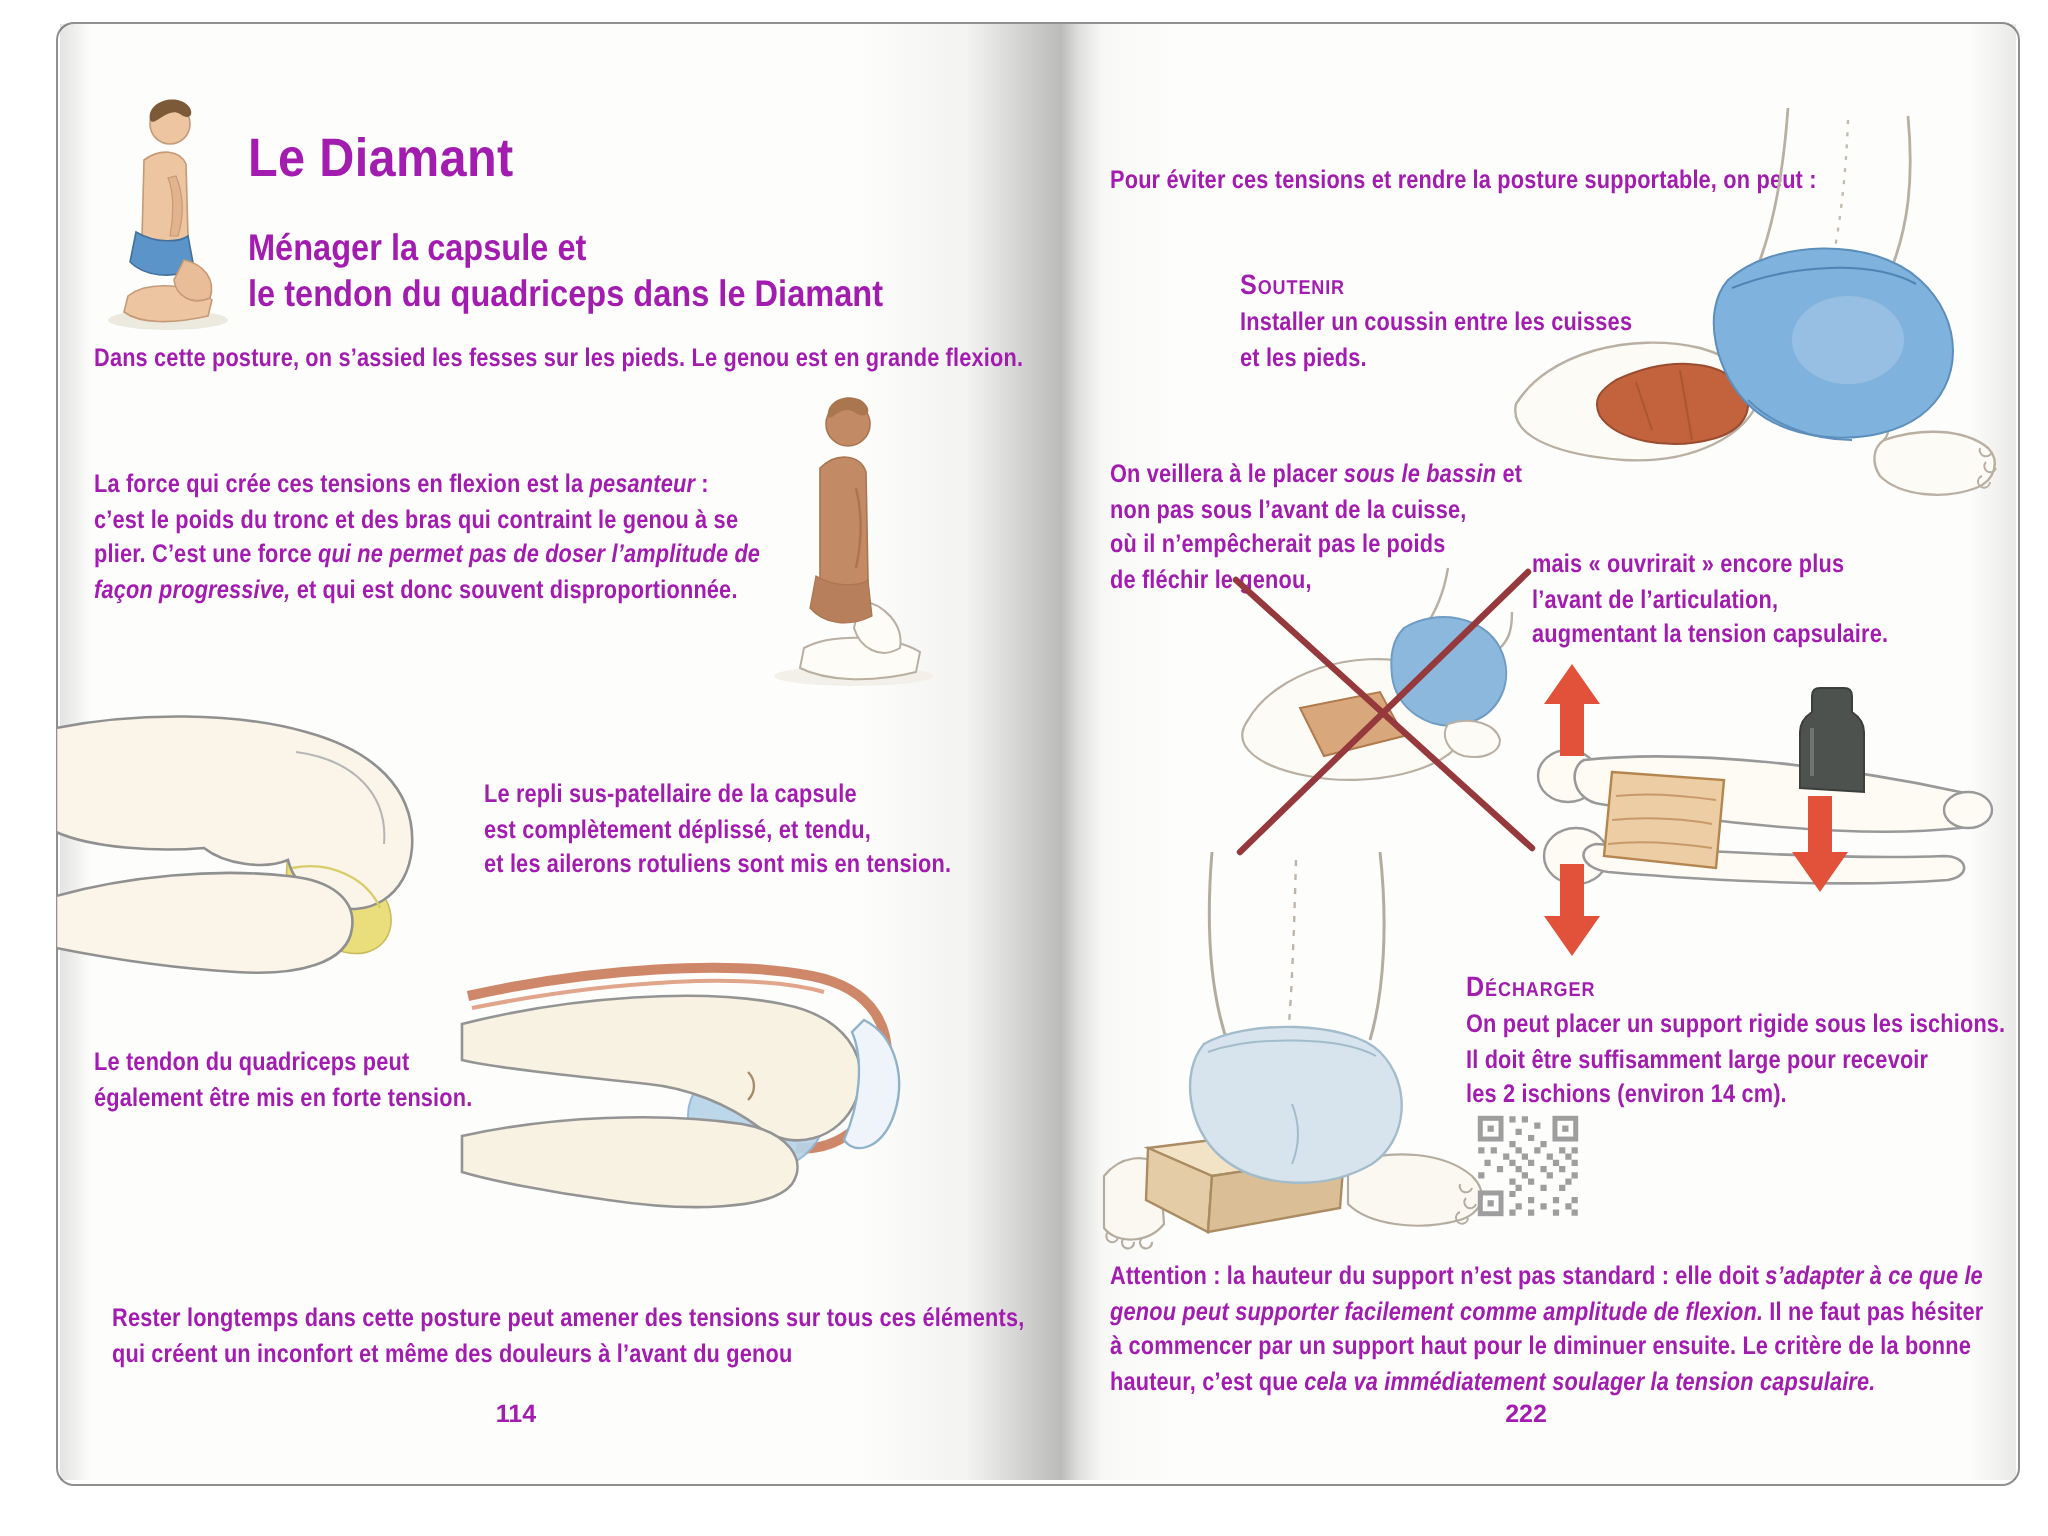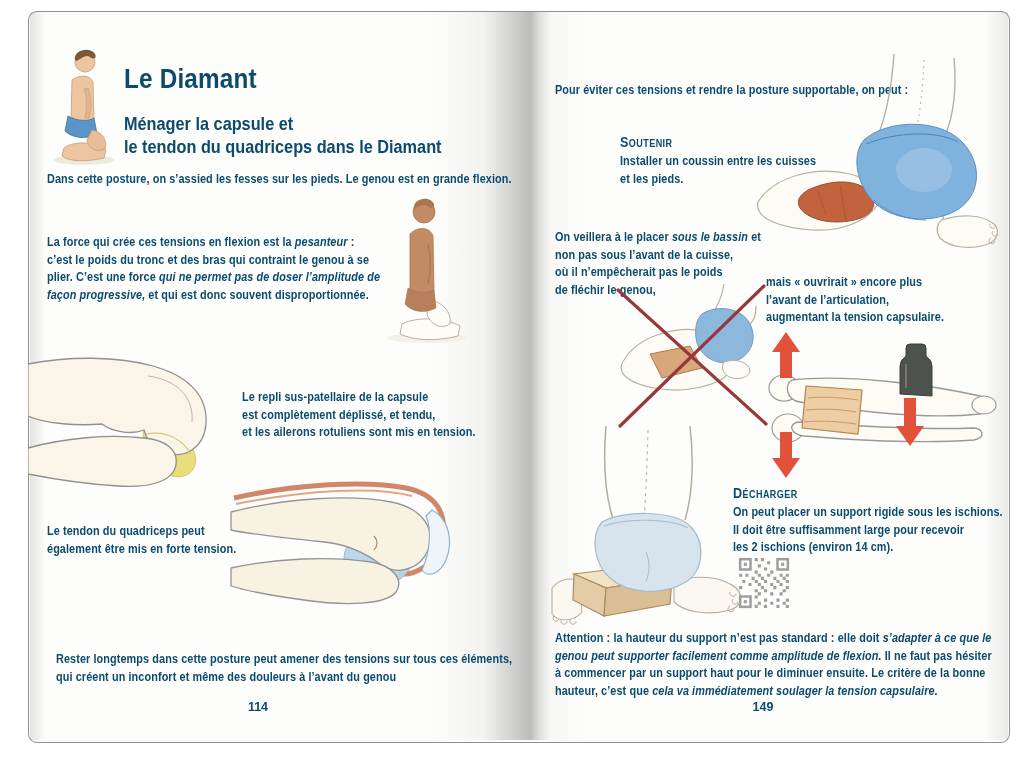--- a/index.html
+++ b/index.html
@@ -1,18 +1,18 @@
 <!DOCTYPE html>
 <html><head>
 <meta charset="utf-8">
 <style>
   html,body { margin:0; padding:0; background:#ffffff; }
   .stage {
     position:relative; width:1024px; height:768px; background:#ffffff;
-    font-family:"Liberation Sans","DejaVu Sans",sans-serif; color:#0c4a6e; overflow:hidden;
+    font-family:"Liberation Sans","DejaVu Sans",sans-serif; color:#a21caf; overflow:hidden;
   }
   .spread-border {
     position:absolute; left:28px; top:11px; width:980px; height:730px;
     border:1px solid #8f8f8f; border-radius:9px; background:#fdfdfc;
   }
   .edge-left {
     position:absolute; left:30px; top:12px; width:16px; height:728px;
     background:linear-gradient(to right, rgba(0,0,0,0.10), rgba(0,0,0,0));
   }
   .edge-right {
@@ -212,15 +212,15 @@
       <rect x="43.5" y="7.5" width="3" height="3" fill="#9e9e9e"></rect>
       <rect x="4" y="40" width="10" height="10" fill="none" stroke="#9e9e9e" stroke-width="2.4"></rect>
       <rect x="7.5" y="43.5" width="3" height="3" fill="#9e9e9e"></rect>
       <path fill="#9e9e9e" d="M18 3h3v3h-3z M24 3h3v3h-3z M30 6h3v3h-3z M21 9h3v3h-3z M27 12h3v3h-3z M18 15h3v3h-3z M33 15h3v3h-3z M3 18h3v3h-3z M9 18h3v3h-3z M21 18h3v3h-3z M30 18h3v3h-3z M42 18h3v3h-3z M48 18h3v3h-3z M15 21h3v3h-3z M24 21h3v3h-3z M36 21h3v3h-3z M45 21h3v3h-3z M6 24h3v3h-3z M18 24h3v3h-3z M27 24h3v3h-3z M39 24h3v3h-3z M48 24h3v3h-3z M12 27h3v3h-3z M21 27h3v3h-3z M33 27h3v3h-3z M42 27h3v3h-3z M3 30h3v3h-3z M24 30h3v3h-3z M36 30h3v3h-3z M48 30h3v3h-3z M18 33h3v3h-3z M27 33h3v3h-3z M45 33h3v3h-3z M21 36h3v3h-3z M33 36h3v3h-3z M42 36h3v3h-3z M18 39h3v3h-3z M27 42h3v3h-3z M39 42h3v3h-3z M48 42h3v3h-3z M21 45h3v3h-3z M33 45h3v3h-3z M45 45h3v3h-3z M18 48h3v3h-3z M27 48h3v3h-3z M39 48h3v3h-3z M48 48h3v3h-3z"></path>
     </svg>
 
     <div class="t flow" style="left:555px;top:629px;width:514px">
       <span>Attention : la hauteur du support n’est pas standard : elle doit </span><span class="ital">s’adapter à ce que le genou peut supporter facilement comme amplitude de flexion.</span><span> Il ne faut pas hésiter à commencer par un support haut pour le diminuer ensuite. Le critère de la bonne hauteur, c’est que </span><span class="ital">cela va immédiatement soulager la tension capsulaire.</span>
     </div>
 
-    <div class="pagenum" style="left:739px;top:700px">149</div>
+    <div class="pagenum" style="left:739px;top:700px">222</div>
   </div>
 </div>
 
 </body></html>

